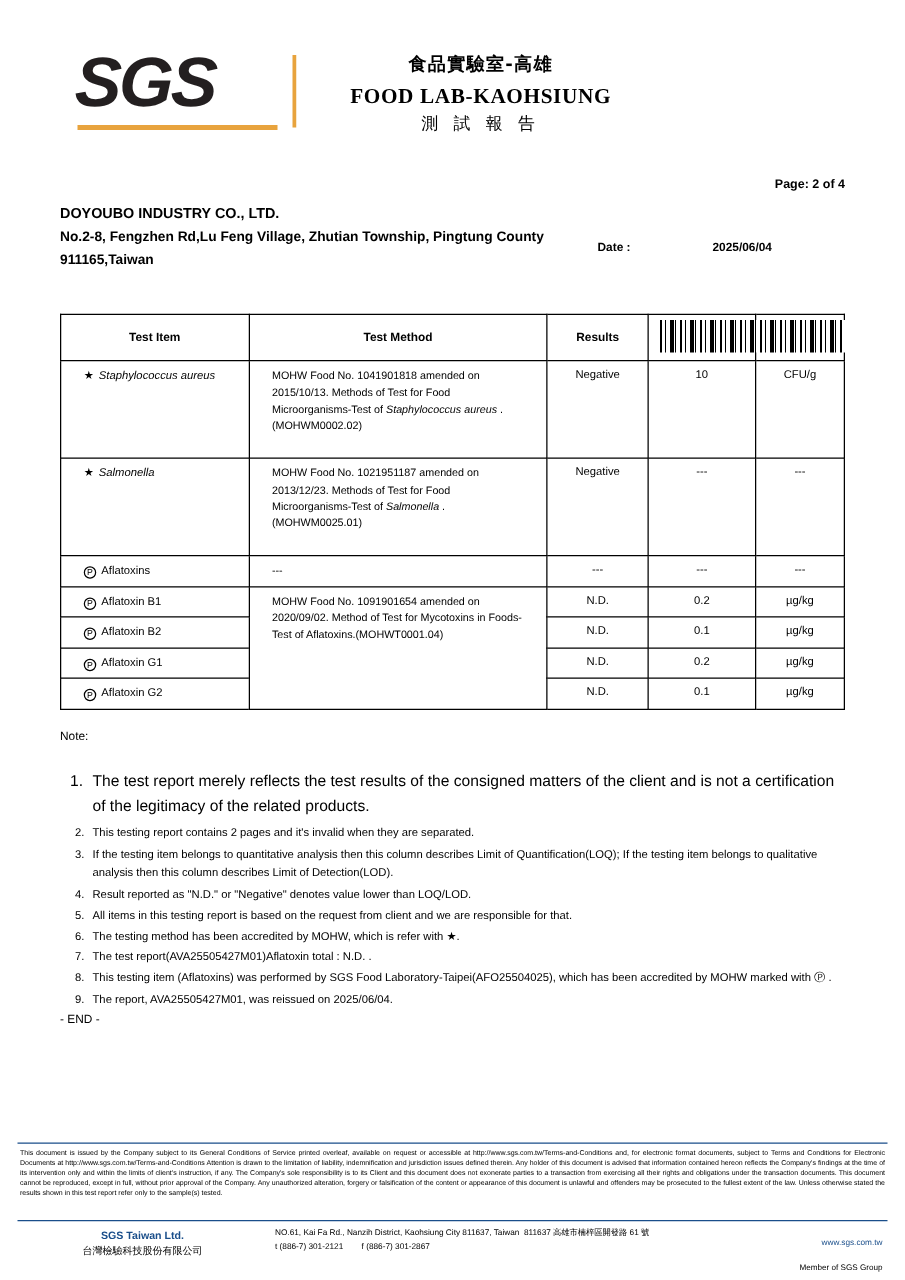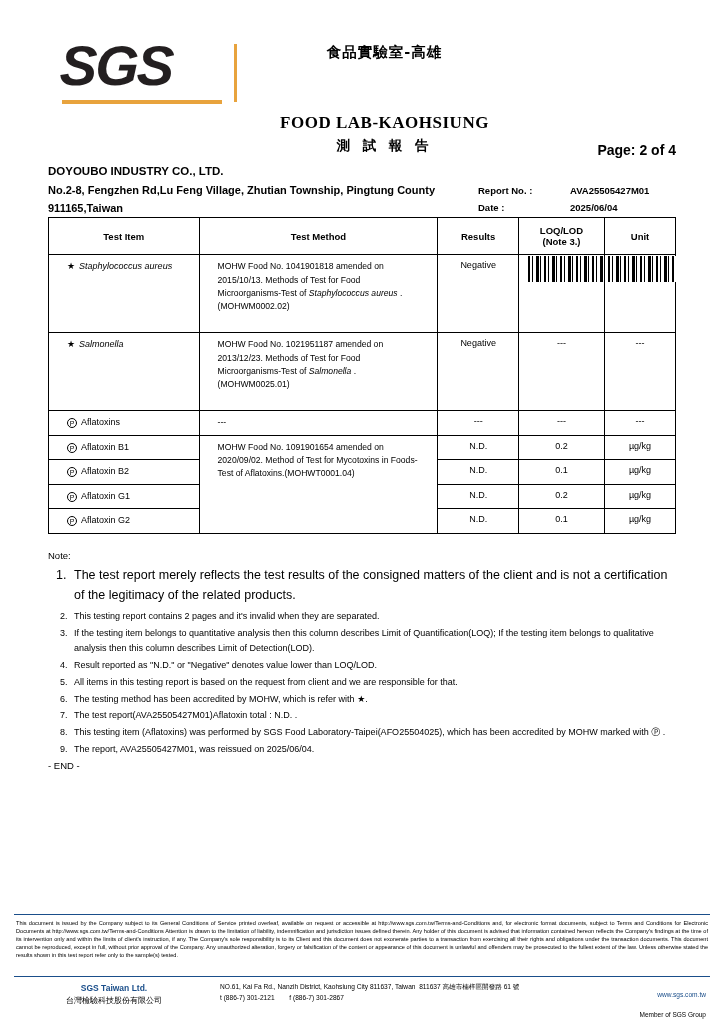--- a/index.html
+++ b/index.html
@@ -70,41 +70,40 @@
     font-weight: bold;
     letter-spacing: 1px;
     line-height: 1.5;
   }
   .t-en1 {
     font-family: "Liberation Serif", serif;
     font-size: 17px;
     font-weight: bold;
     letter-spacing: 0.5px;
     line-height: 1.5;
-    margin-top: 46px;
   }
   .t-cn2 {
     font-family: "DejaVu Sans", sans-serif;
     font-size: 13.5px;
-    font-weight: bold;
+    font-weight: normal;
     letter-spacing: 4px;
     line-height: 1.6;
   }
   .t-en2 {
     font-family: "Liberation Serif", serif;
     font-size: 15px;
     font-weight: bold;
     letter-spacing: 0.5px;
     line-height: 1.5;
   }
   .page-no {
     position: absolute;
     right: 48px;
     top: 142px;
-    font-size: 14px;
+    font-size: 10px;
     font-weight: bold;
   }
 
   
   .info {
     margin-top: 42px;
     display: flex;
     align-items: center;
   }
   .client {
@@ -137,20 +136,21 @@
       to right,
       #000 0px, #000 2px, #fff 2px, #fff 4px,
       #000 4px, #000 5px, #fff 5px, #fff 8px,
       #000 8px, #000 11px, #fff 11px, #fff 12px,
       #000 12px, #000 13px, #fff 13px, #fff 16px
     );
   }
 
   
   table.results {
+    margin-top: 34px;
     width: 100%;
     border-collapse: collapse;
     font-size: 9px;
   }
   table.results th, table.results td {
     border: 1px solid #000;
     padding: 5px 18px;
     vertical-align: top;
   }
   table.results th {
@@ -181,21 +181,21 @@
     margin-right: 4px;
     vertical-align: -1px;
   }
 
   
   .note-head {
     margin-top: 16px;
     font-size: 9.5px;
   }
   ol.notes {
-    margin: 4px 0 0 0;
+    margin: 20px 0 0 0;
     padding-left: 22px;
     font-size: 9px;
     line-height: 1.75;
   }
   ol.notes li { padding-left: 4px; margin-bottom: 1px; }
   ol.notes li.big { font-size: 12.5px; line-height: 1.6; margin-bottom: 4px; }
   .end {
     text-align: left;
     font-size: 9.5px;
     margin-top: 2px;
@@ -275,24 +275,20 @@
   </div>
   <div class="page-no">Page: 2 of 4</div>
 
   <div class="info">
     <div class="client">
       <div class="line1">DOYOUBO INDUSTRY CO., LTD.</div>
       <div>No.2-8, Fengzhen Rd,Lu Feng Village, Zhutian Township, Pingtung County</div>
       <div>911165,Taiwan</div>
     </div>
     <div class="meta">
-      <div class="meta-row">
-        <div class="meta-label">Report No. :</div>
-        <div class="meta-val">AVA25505427M01</div>
-      </div>
       <div class="meta-row">
         <div class="meta-label">Date :</div>
         <div class="meta-val">2025/06/04</div>
       </div>
     </div>
   </div>
   <div class="barcode"></div>
 
   <table class="results">
     <thead>

